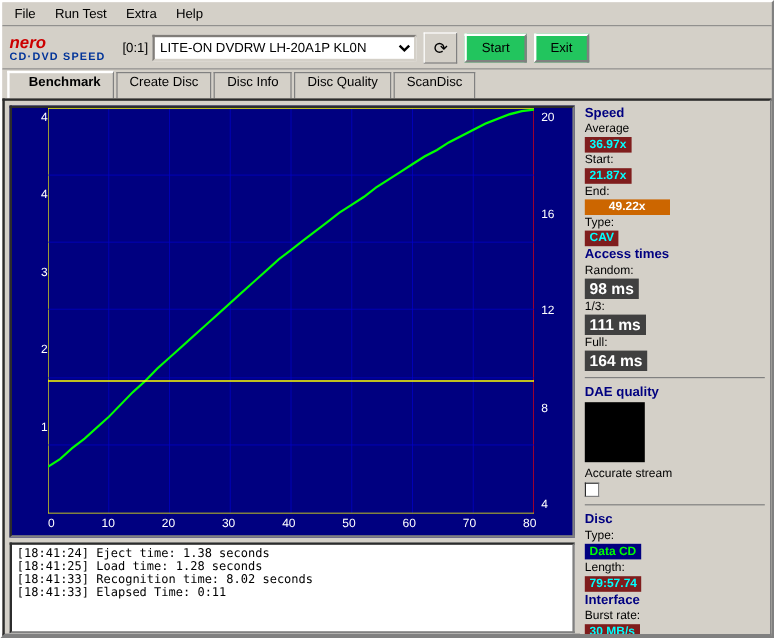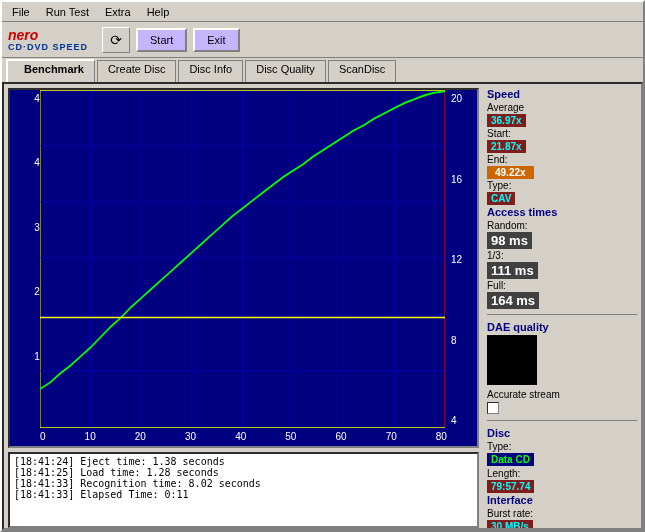--- a/index.html
+++ b/index.html
@@ -132,21 +132,21 @@
       display: flex;
       align-items: center;
       justify-content: center;
       cursor: pointer;
       font-size: 14px;
     }
 
     .toolbar-btn {
       height: 24px;
       padding: 2px 12px;
-      background: #c4b5fd;
+      background: #22c55e;
       border: 2px solid;
       border-top-color: #ffffff;
       border-left-color: #ffffff;
       border-right-color: #808080;
       border-bottom-color: #808080;
       font-size: 11px;
       cursor: pointer;
     }
 
     
@@ -286,21 +286,21 @@
       min-width: 45px;
       text-align: left;
       margin-top: 28px;
     }
 
     .stat-value-orange {
       background: #cc6600;
       color: #ffffff;
       font-weight: bold;
       font-size: 10px;
-      padding: 1px 8px;
+      padding: 1px 20px;
       min-width: 45px;
       text-align: center;
     }
 
     .stat-value-red {
       background: #404040;
       color: #ffffff;
       font-weight: bold;
       font-size: 13px;
       padding: 1px 4px;
@@ -352,20 +352,24 @@
     <span class="menu-item">File</span>
     <span class="menu-item">Run Test</span>
     <span class="menu-item">Extra</span>
     <span class="menu-item">Help</span>
   </div>
 
   <div class="toolbar">
     <div class="nero-logo">
       <span class="nero-top">nero</span>
       <span class="nero-bottom">CD·DVD SPEED</span>
+    </div>
+    <div class="drive-selector">
+      <span class="drive-label">[0:1]</span>
+      <select class="drive-dropdown"><option>LITE-ON DVDRW LH-20A1P KL0N</option></select>
     </div>
     <div class="toolbar-icon-btn" title="Refresh">⟳</div>
     <button class="toolbar-btn">Start</button>
     <button class="toolbar-btn">Exit</button>
   </div>
 
   <div class="tabs-bar">
     <div class="tab active">Benchmark</div>
     <div class="tab">Create Disc</div>
     <div class="tab">Disc Info</div>

